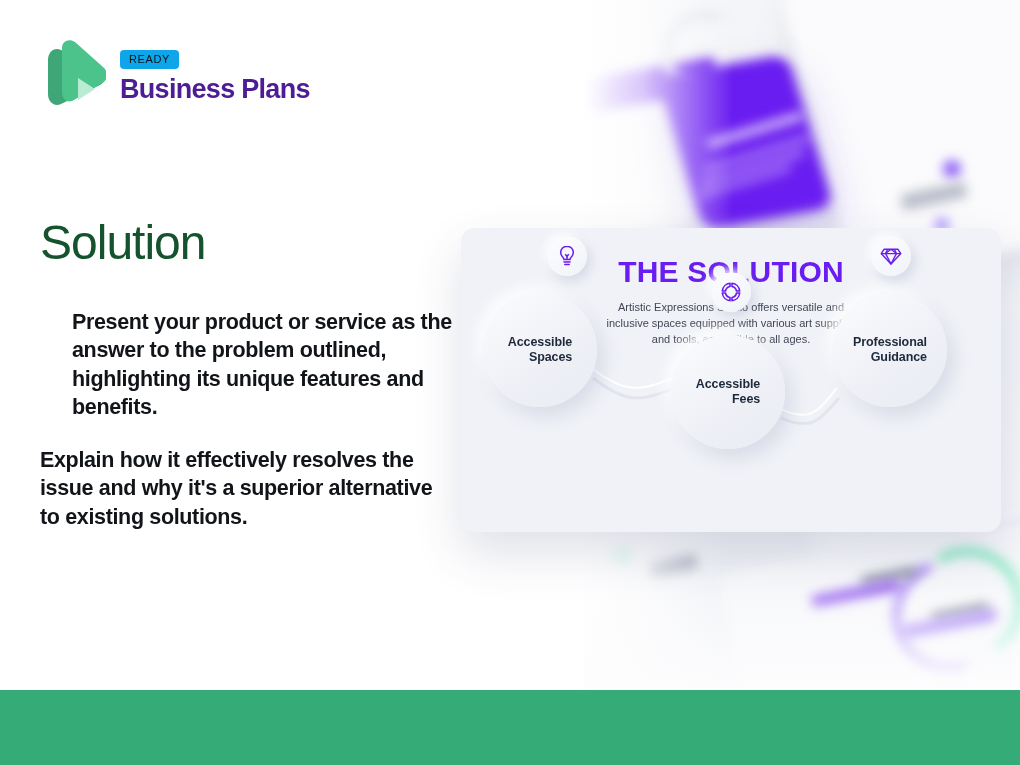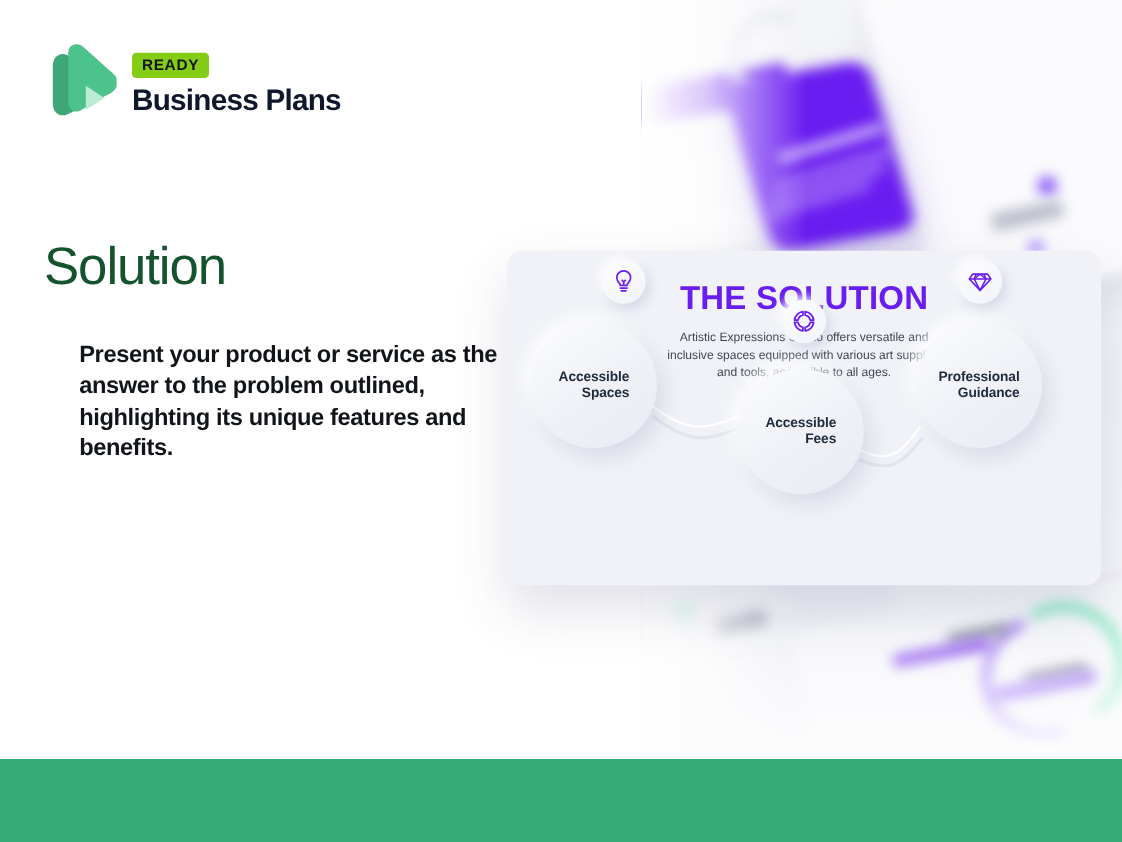--- a/index.html
+++ b/index.html
@@ -105,26 +105,26 @@
     position:absolute; left:430px; top:0; width:180px; height:690px;
     background:linear-gradient(90deg,#ffffff 0%,#ffffff 58%,rgba(255,255,255,0) 100%);
     pointer-events:none;
   }
 
   
   .logo-row { position:absolute; left:40px; top:38px; display:flex; align-items:center; }
   .logo-mark { position:relative; width:66px; height:78px; flex:0 0 auto; }
   .brand { margin-left:14px; }
   .ready-badge {
-    display:inline-block; background:#84cc16; color:#111418;
-    font-size:14px; font-weight:700; letter-spacing:.6px;
+    display:inline-block; background:#0ea5e9; color:#111418;
+    font-size:11px; font-weight:400; letter-spacing:.6px;
     padding:3px 9px 4px; border-radius:4px;
   }
   .brand-name {
-    margin-top:5px; font-size:27px; font-weight:700; color:#0f172a;
+    margin-top:5px; font-size:27px; font-weight:700; color:#4c1d95;
     letter-spacing:-.7px;
   }
 
   
   .headline {
     position:absolute; left:40px; top:215px;
     font-size:48px; font-weight:400; color:#14532d; letter-spacing:-1px;
   }
   .para {
     position:absolute; left:40px; width:395px;
@@ -235,20 +235,21 @@
       </svg>
     </span>
     <span class="brand">
       <span class="ready-badge">READY</span>
       <div class="brand-name">Business Plans</div>
     </span>
   </div>
 
   <h1 class="headline">Solution</h1>
   <p class="para para-1">Present your product or service as the answer to the problem outlined, highlighting its unique features and benefits.</p>
+  <p class="para para-2">Explain how it effectively resolves the issue and why it's a superior alternative to existing solutions.</p>
 
   <div class="sol-card">
     <div class="sol-title">THE SOLUTION</div>
     <div class="sol-sub">Artistic Expressions Studio offers versatile and inclusive spaces equipped with various art supplies and tools, accessible to all ages.</div>
 
     <svg class="connector">
       <path d="M132 150 C168 178 182 172 214 160" fill="none" stroke="#e2e5ee" stroke-width="3"></path>
       <path d="M320 190 C352 204 360 190 378 170" fill="none" stroke="#e2e5ee" stroke-width="3"></path>
       <path d="M128 138 C166 168 180 162 212 150" fill="none" stroke="#ffffff" stroke-width="2"></path>
       <path d="M318 180 C350 196 358 182 376 160" fill="none" stroke="#ffffff" stroke-width="2"></path>

